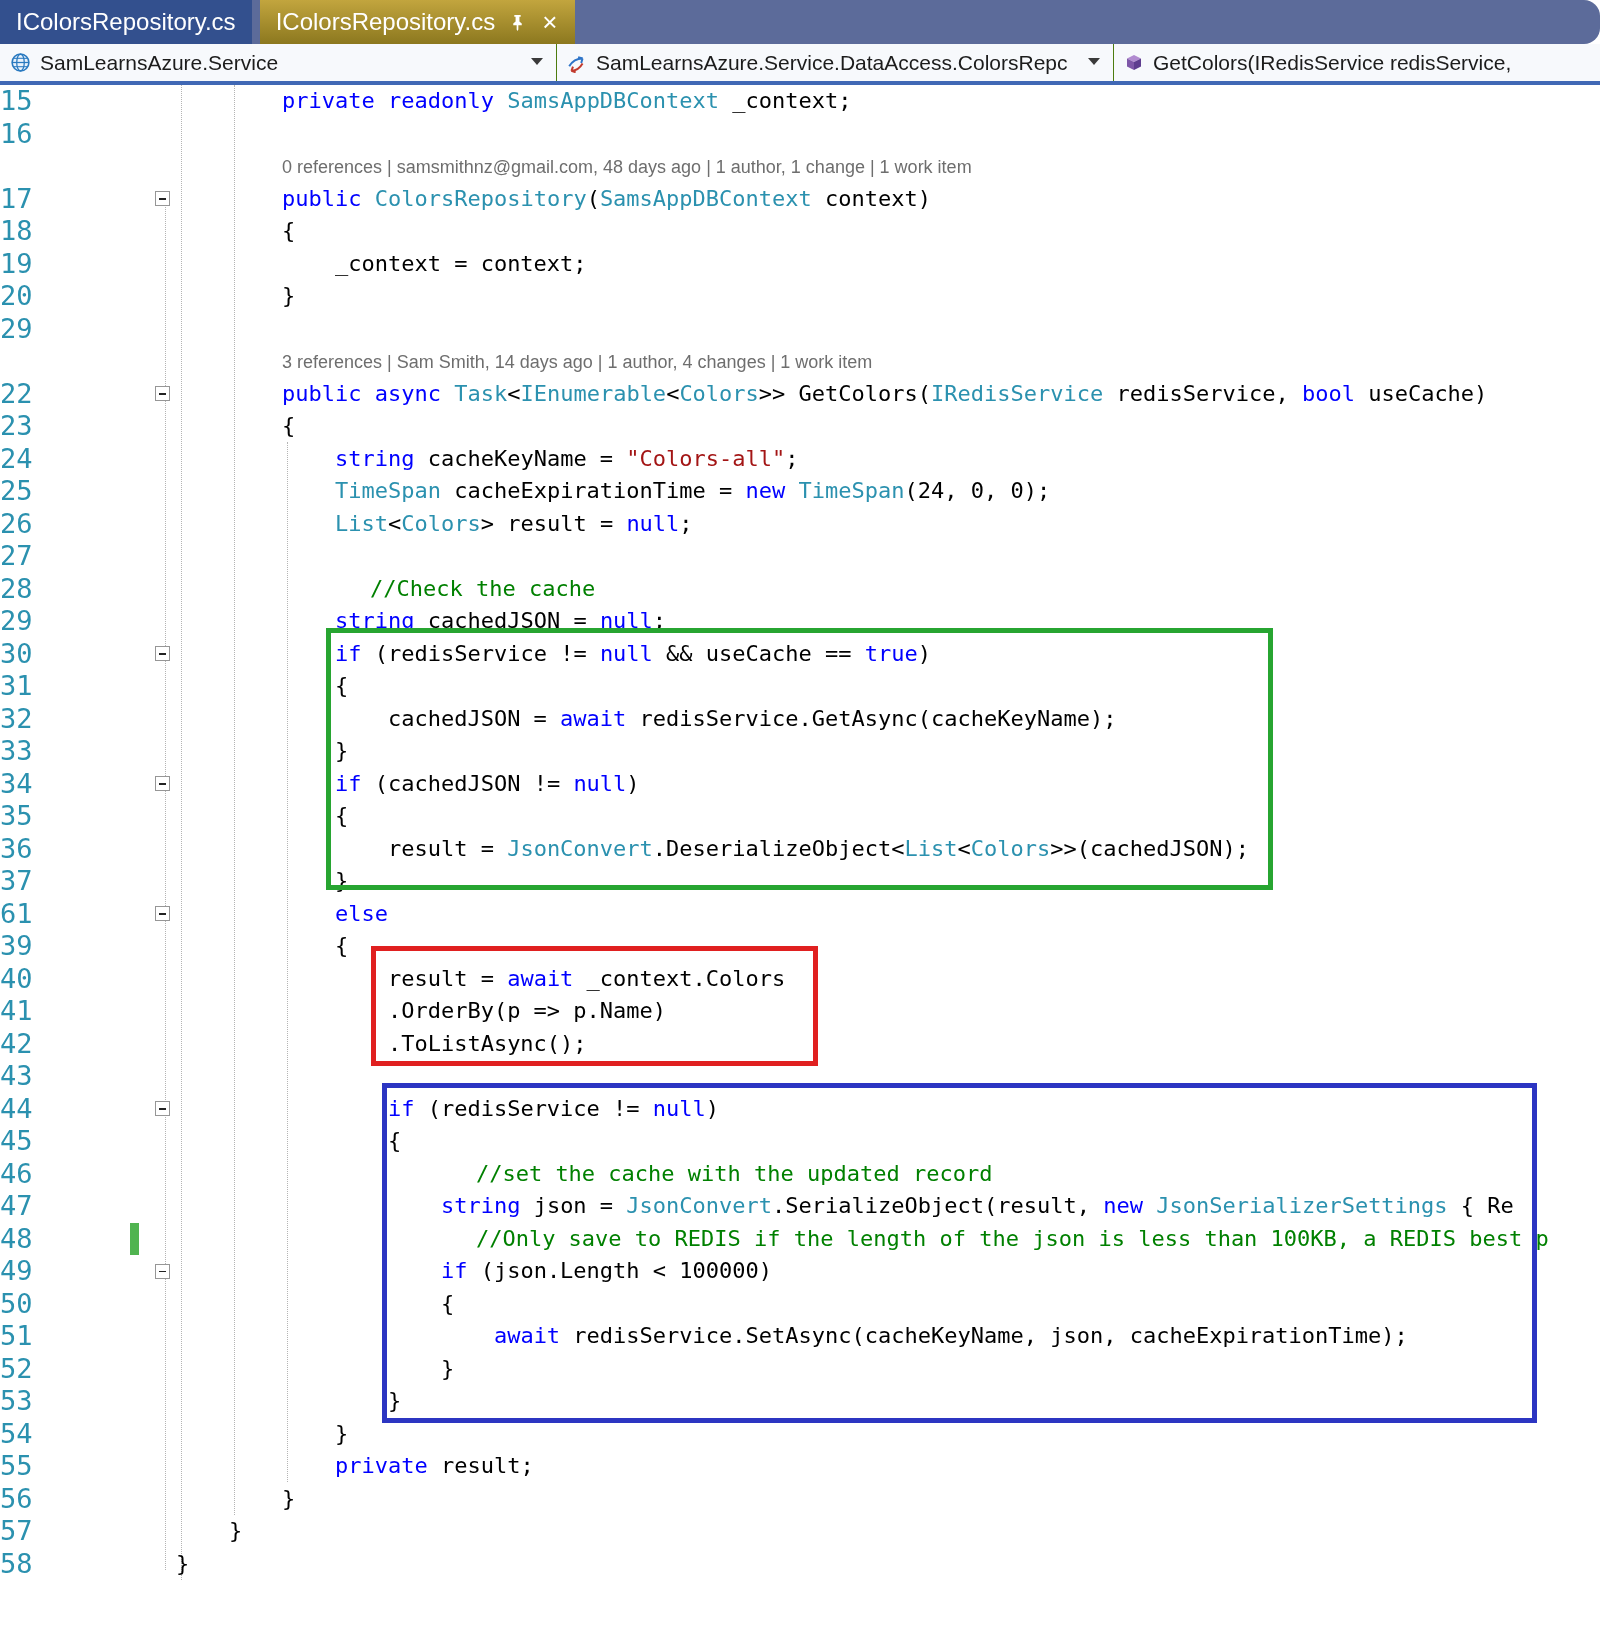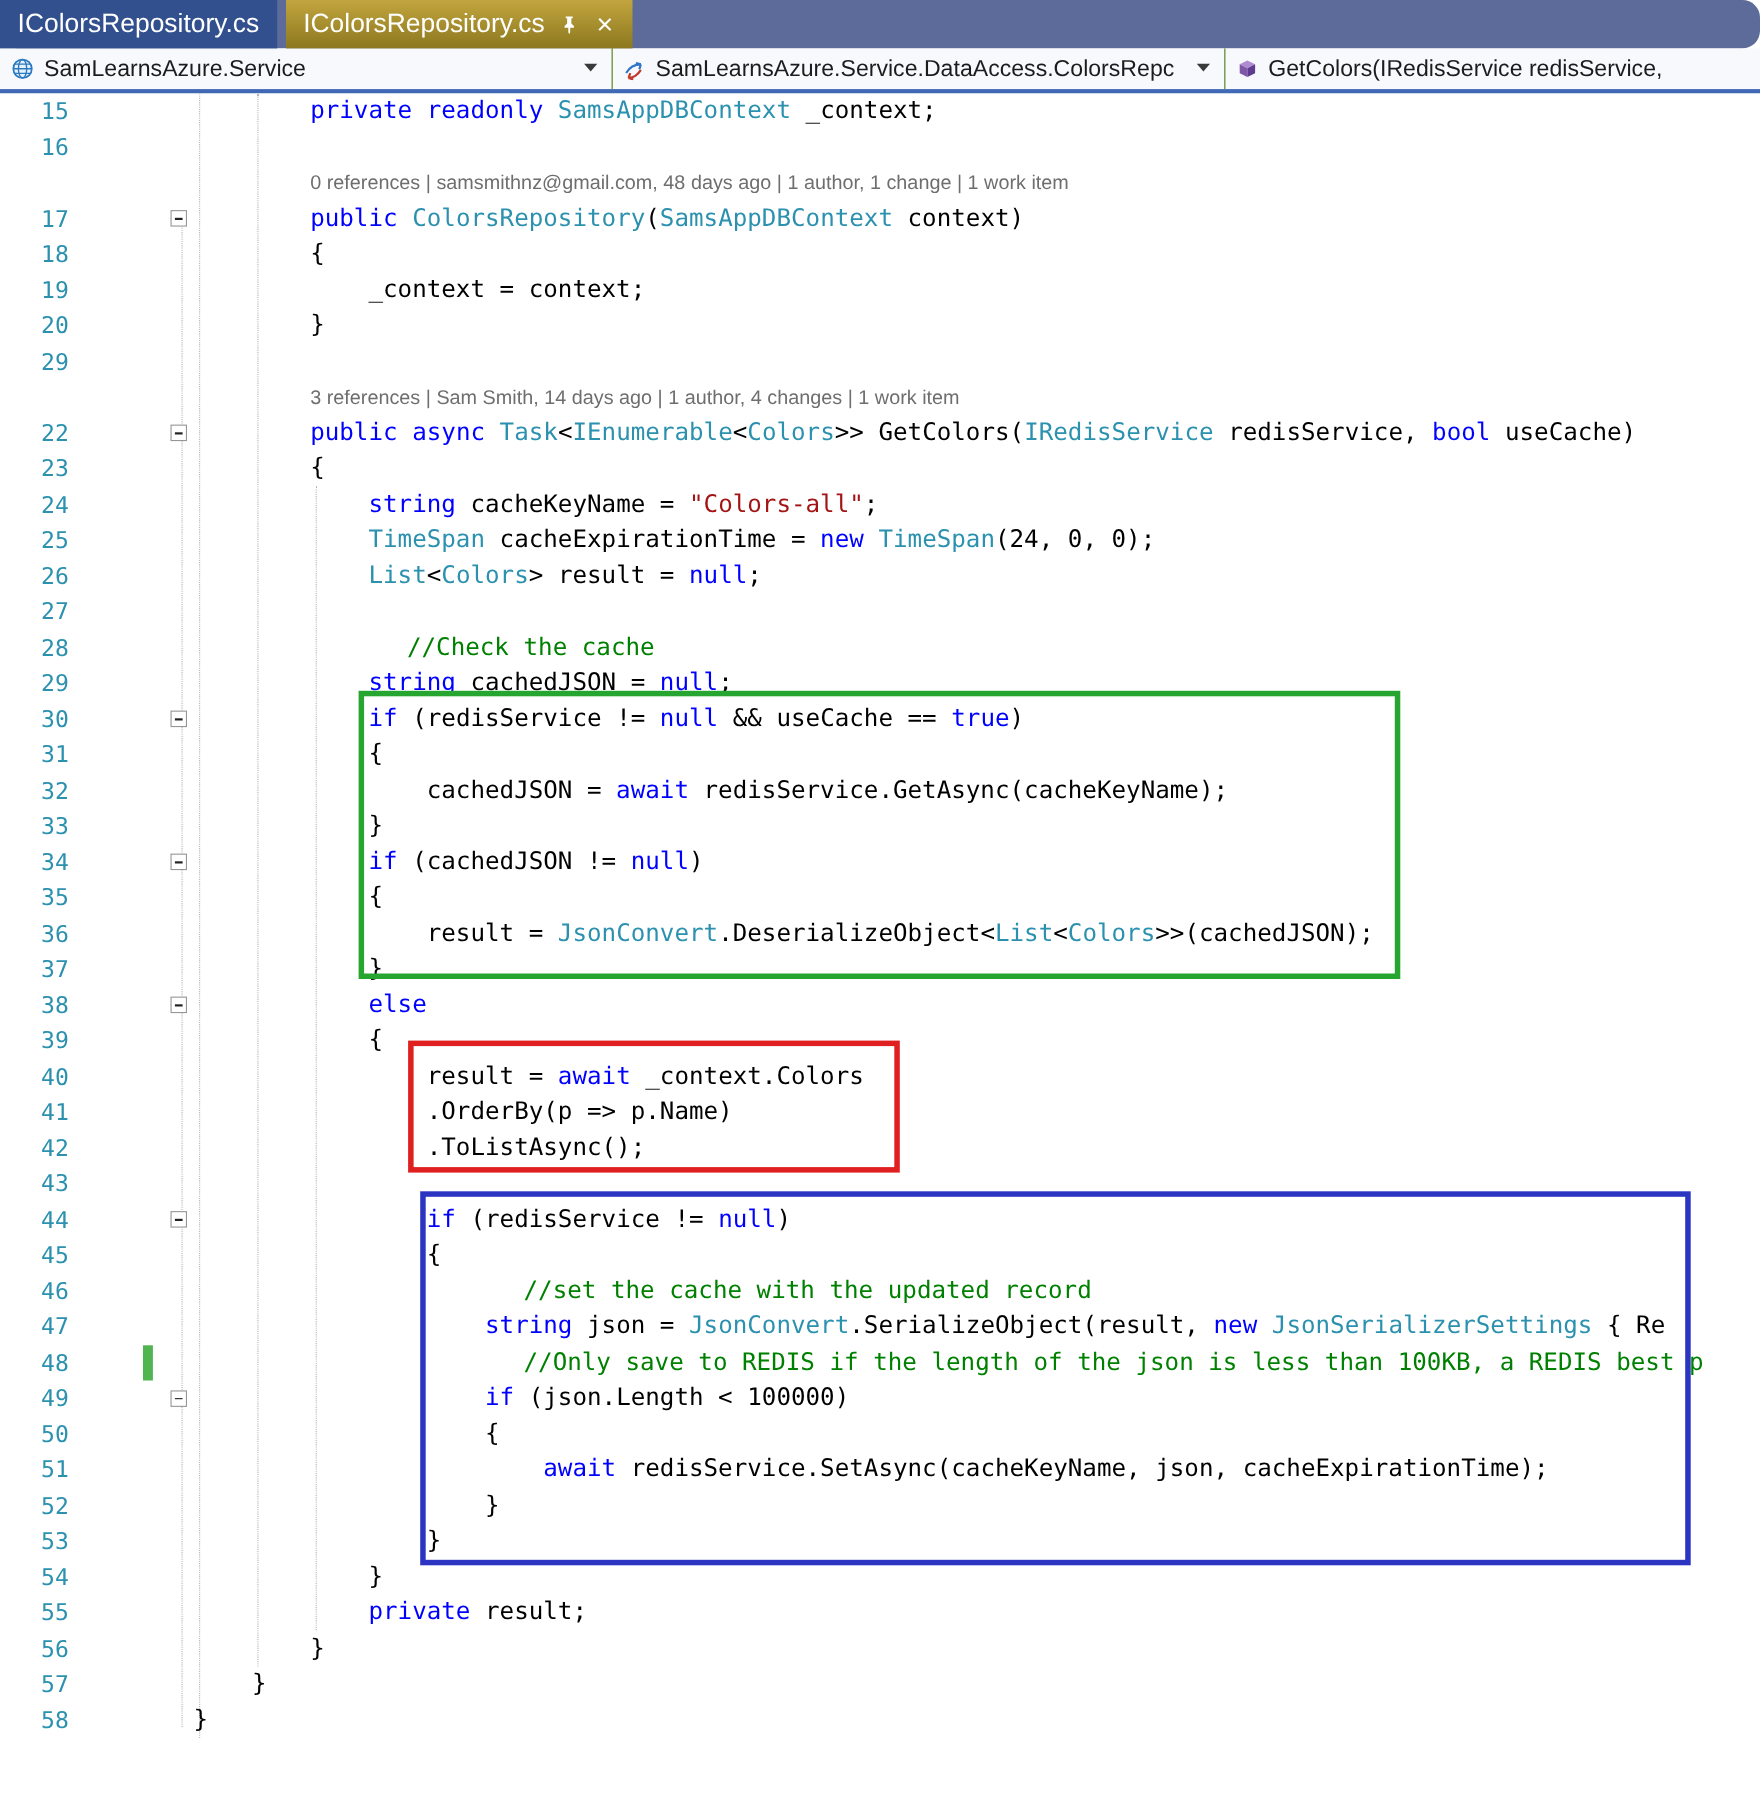--- a/index.html
+++ b/index.html
@@ -20,21 +20,21 @@
   .combo2{width:556px;flex:none;}
   .combo3{flex:1;border-right:none;}
   .combo .icon{margin-left:10px;display:flex;align-items:center;flex:none;}
   .combo-label{font-size:21px;color:#1c1c1c;margin-left:9px;white-space:nowrap;}
   .arrow{position:absolute;right:13px;top:14px;width:0;height:0;border-left:6px solid transparent;border-right:6px solid transparent;border-top:7px solid #3a3a3a;}
 
   
   .editor{position:absolute;top:85px;left:0;width:1600px;bottom:0;background:#fff;overflow:hidden;}
   .guide{position:absolute;width:0;border-left:1px dotted #b4b4b4;z-index:0;}
   .row{display:flex;height:32.5px;line-height:32.5px;position:relative;z-index:1;}
-  .ln{width:102px;flex:none;text-align:center;color:#2b91af;font-family:"DejaVu Sans Mono",monospace;font-size:21px;padding-right:2px;box-sizing:border-box;}
+  .ln{width:102px;flex:none;text-align:left;color:#2b91af;font-family:"DejaVu Sans Mono",monospace;font-size:27px;padding-right:2px;box-sizing:border-box;}
   .track{width:46px;flex:none;position:relative;}
   .chg{position:absolute;left:28px;top:0;width:9px;height:100%;}
   .foldcol{width:28px;flex:none;display:flex;align-items:center;justify-content:center;}
   .foldbox{width:15px;height:15px;border:1px solid #969696;background:#fff;position:relative;box-sizing:border-box;}
   .foldbox::after{content:"";position:absolute;left:3px;top:6px;width:7px;height:1.5px;background:#222;}
   .code{flex:1;font-family:"DejaVu Sans Mono",monospace;font-size:22px;white-space:pre;color:#000;overflow:hidden;}
   .tok-k{color:#0000ff;}
   .tok-t{color:#2b91af;}
   .tok-s{color:#a31515;}
   .tok-c{color:#008000;margin-left:35px;}
@@ -259,21 +259,21 @@
         <div class="foldcol"></div>
         <div class="code"><span class="tok-p">                result = </span><span class="tok-t">JsonConvert</span><span class="tok-p">.DeserializeObject&lt;</span><span class="tok-t">List</span><span class="tok-p">&lt;</span><span class="tok-t">Colors</span><span class="tok-p">&gt;&gt;(cachedJSON);</span></div>
       </div>
       <div class="row">
         <div class="ln">37</div>
         <div class="track"></div>
         <div class="foldcol"></div>
         <div class="code"><span class="tok-p">            }</span></div>
       </div>
       <div class="row">
-        <div class="ln">38</div>
+        <div class="ln">61</div>
         <div class="track"></div>
         <div class="foldcol">
           <div class="foldbox"></div>
         </div>
         <div class="code"><span class="tok-p">            </span><span class="tok-k">else</span></div>
       </div>
       <div class="row">
         <div class="ln">39</div>
         <div class="track"></div>
         <div class="foldcol"></div>

